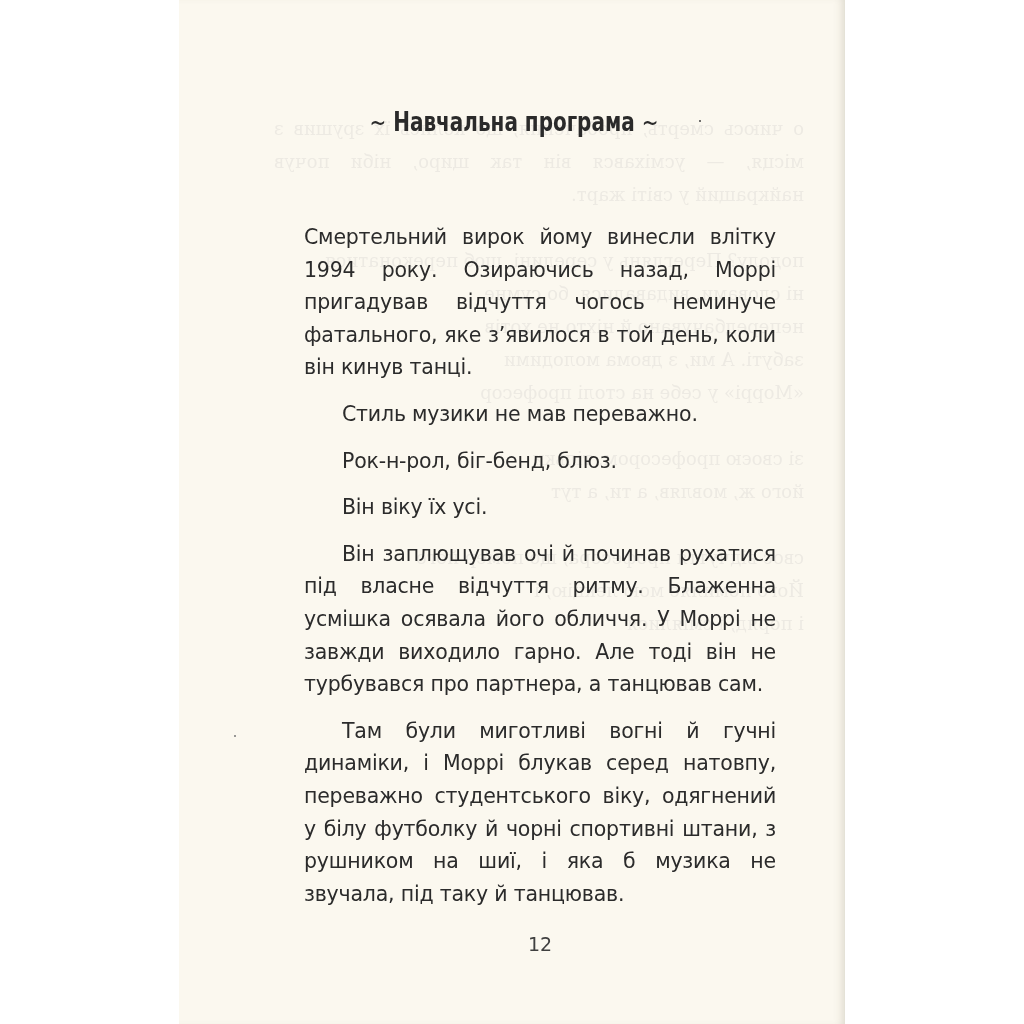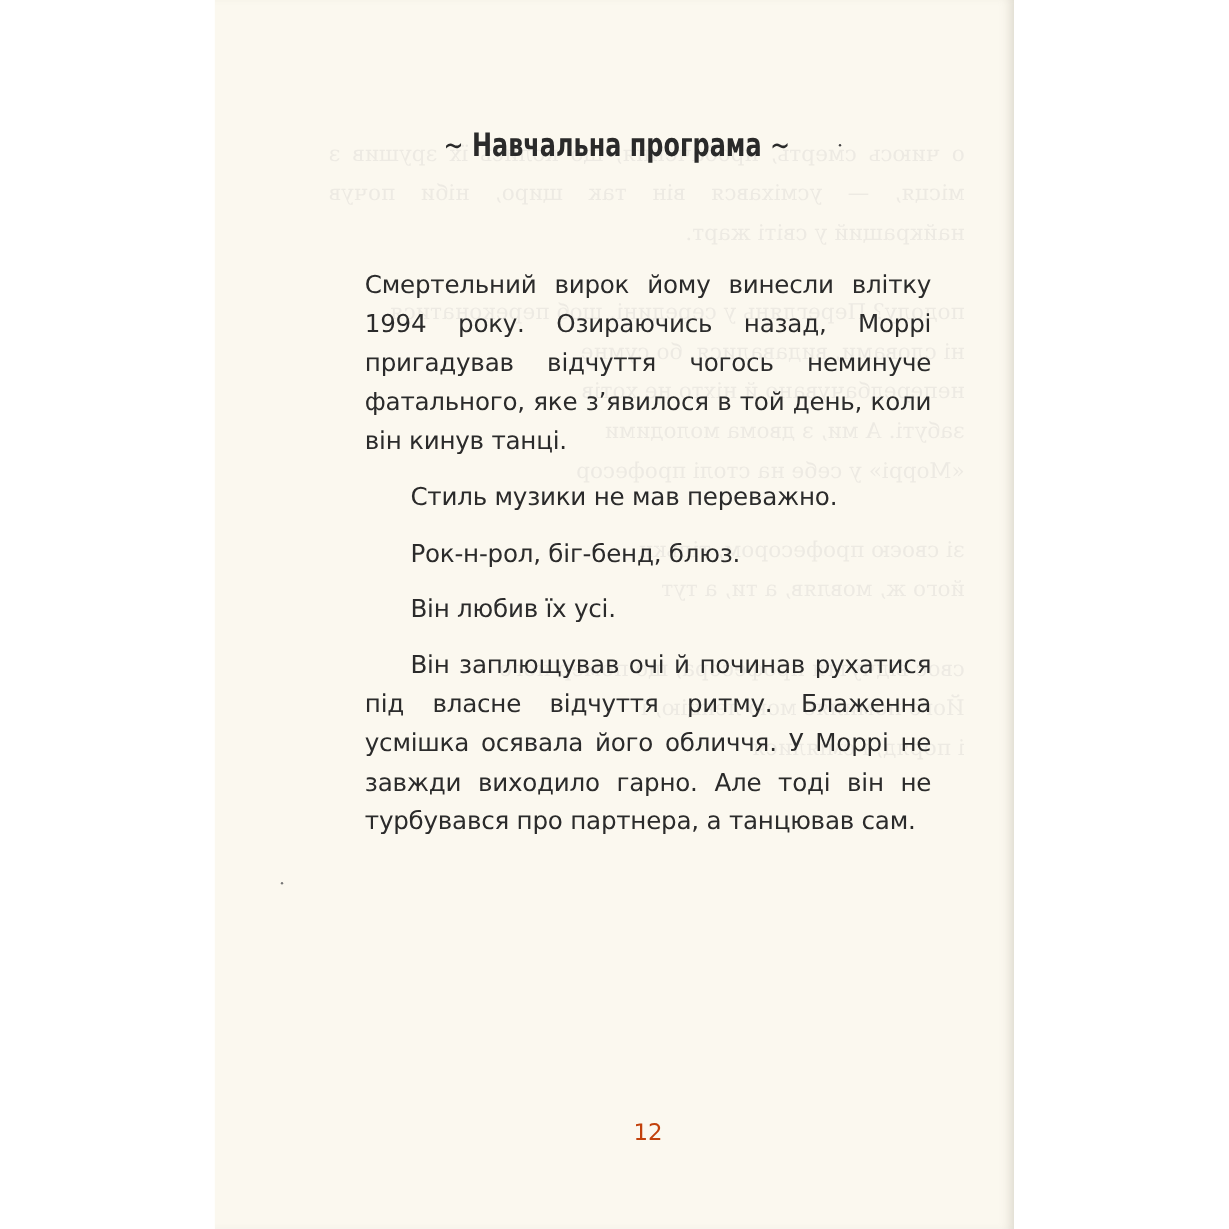--- a/index.html
+++ b/index.html
@@ -74,21 +74,21 @@
       text-indent: 0;
     }
     .page-number {
       position: absolute;
       left: 290px;
       top: 933px;
       width: 500px;
       text-align: center;
       font-family: "DejaVu Sans", sans-serif;
       font-size: 19px;
-      color: #c2410c;
+      color: #404040;
     }
     .speck {
       position: absolute;
       width: 2px;
       height: 2px;
       background: #777;
       border-radius: 1px;
     }
   </style>
 </head>
@@ -117,17 +117,18 @@
 <div class="title">
   <span class="tilde">~</span>
   <span>Навчальна програма</span>
   <span class="tilde">~</span>
 </div>
 
 <div class="body-text">
   <p class="first">Смертельний вирок йому винесли влітку 1994 року. Озираючись назад, Моррі пригадував відчуття чогось неминуче фатального, яке з’явилося в той день, коли він кинув танці.</p>
   <p>Стиль музики не мав переважно.</p>
   <p>Рок-н-рол, біг-бенд, блюз.</p>
-  <p>Він любив їх усі.</p>
+  <p>Він віку їх усі.</p>
   <p>Він заплющував очі й починав рухатися під власне відчуття ритму. Блаженна усмішка осявала його обличчя. У Моррі не завжди виходило гарно. Але тоді він не турбувався про партнера, а танцював сам.</p>
+  <p>Там були миготливі вогні й гучні динаміки, і Моррі блукав серед натовпу, переважно студентського віку, одягнений у білу футболку й чорні спортивні штани, з рушником на шиї, і яка б музика не звучала, під таку й танцював.</p>
 </div>
 
 <div class="page-number">12</div>
 
 </body></html>

